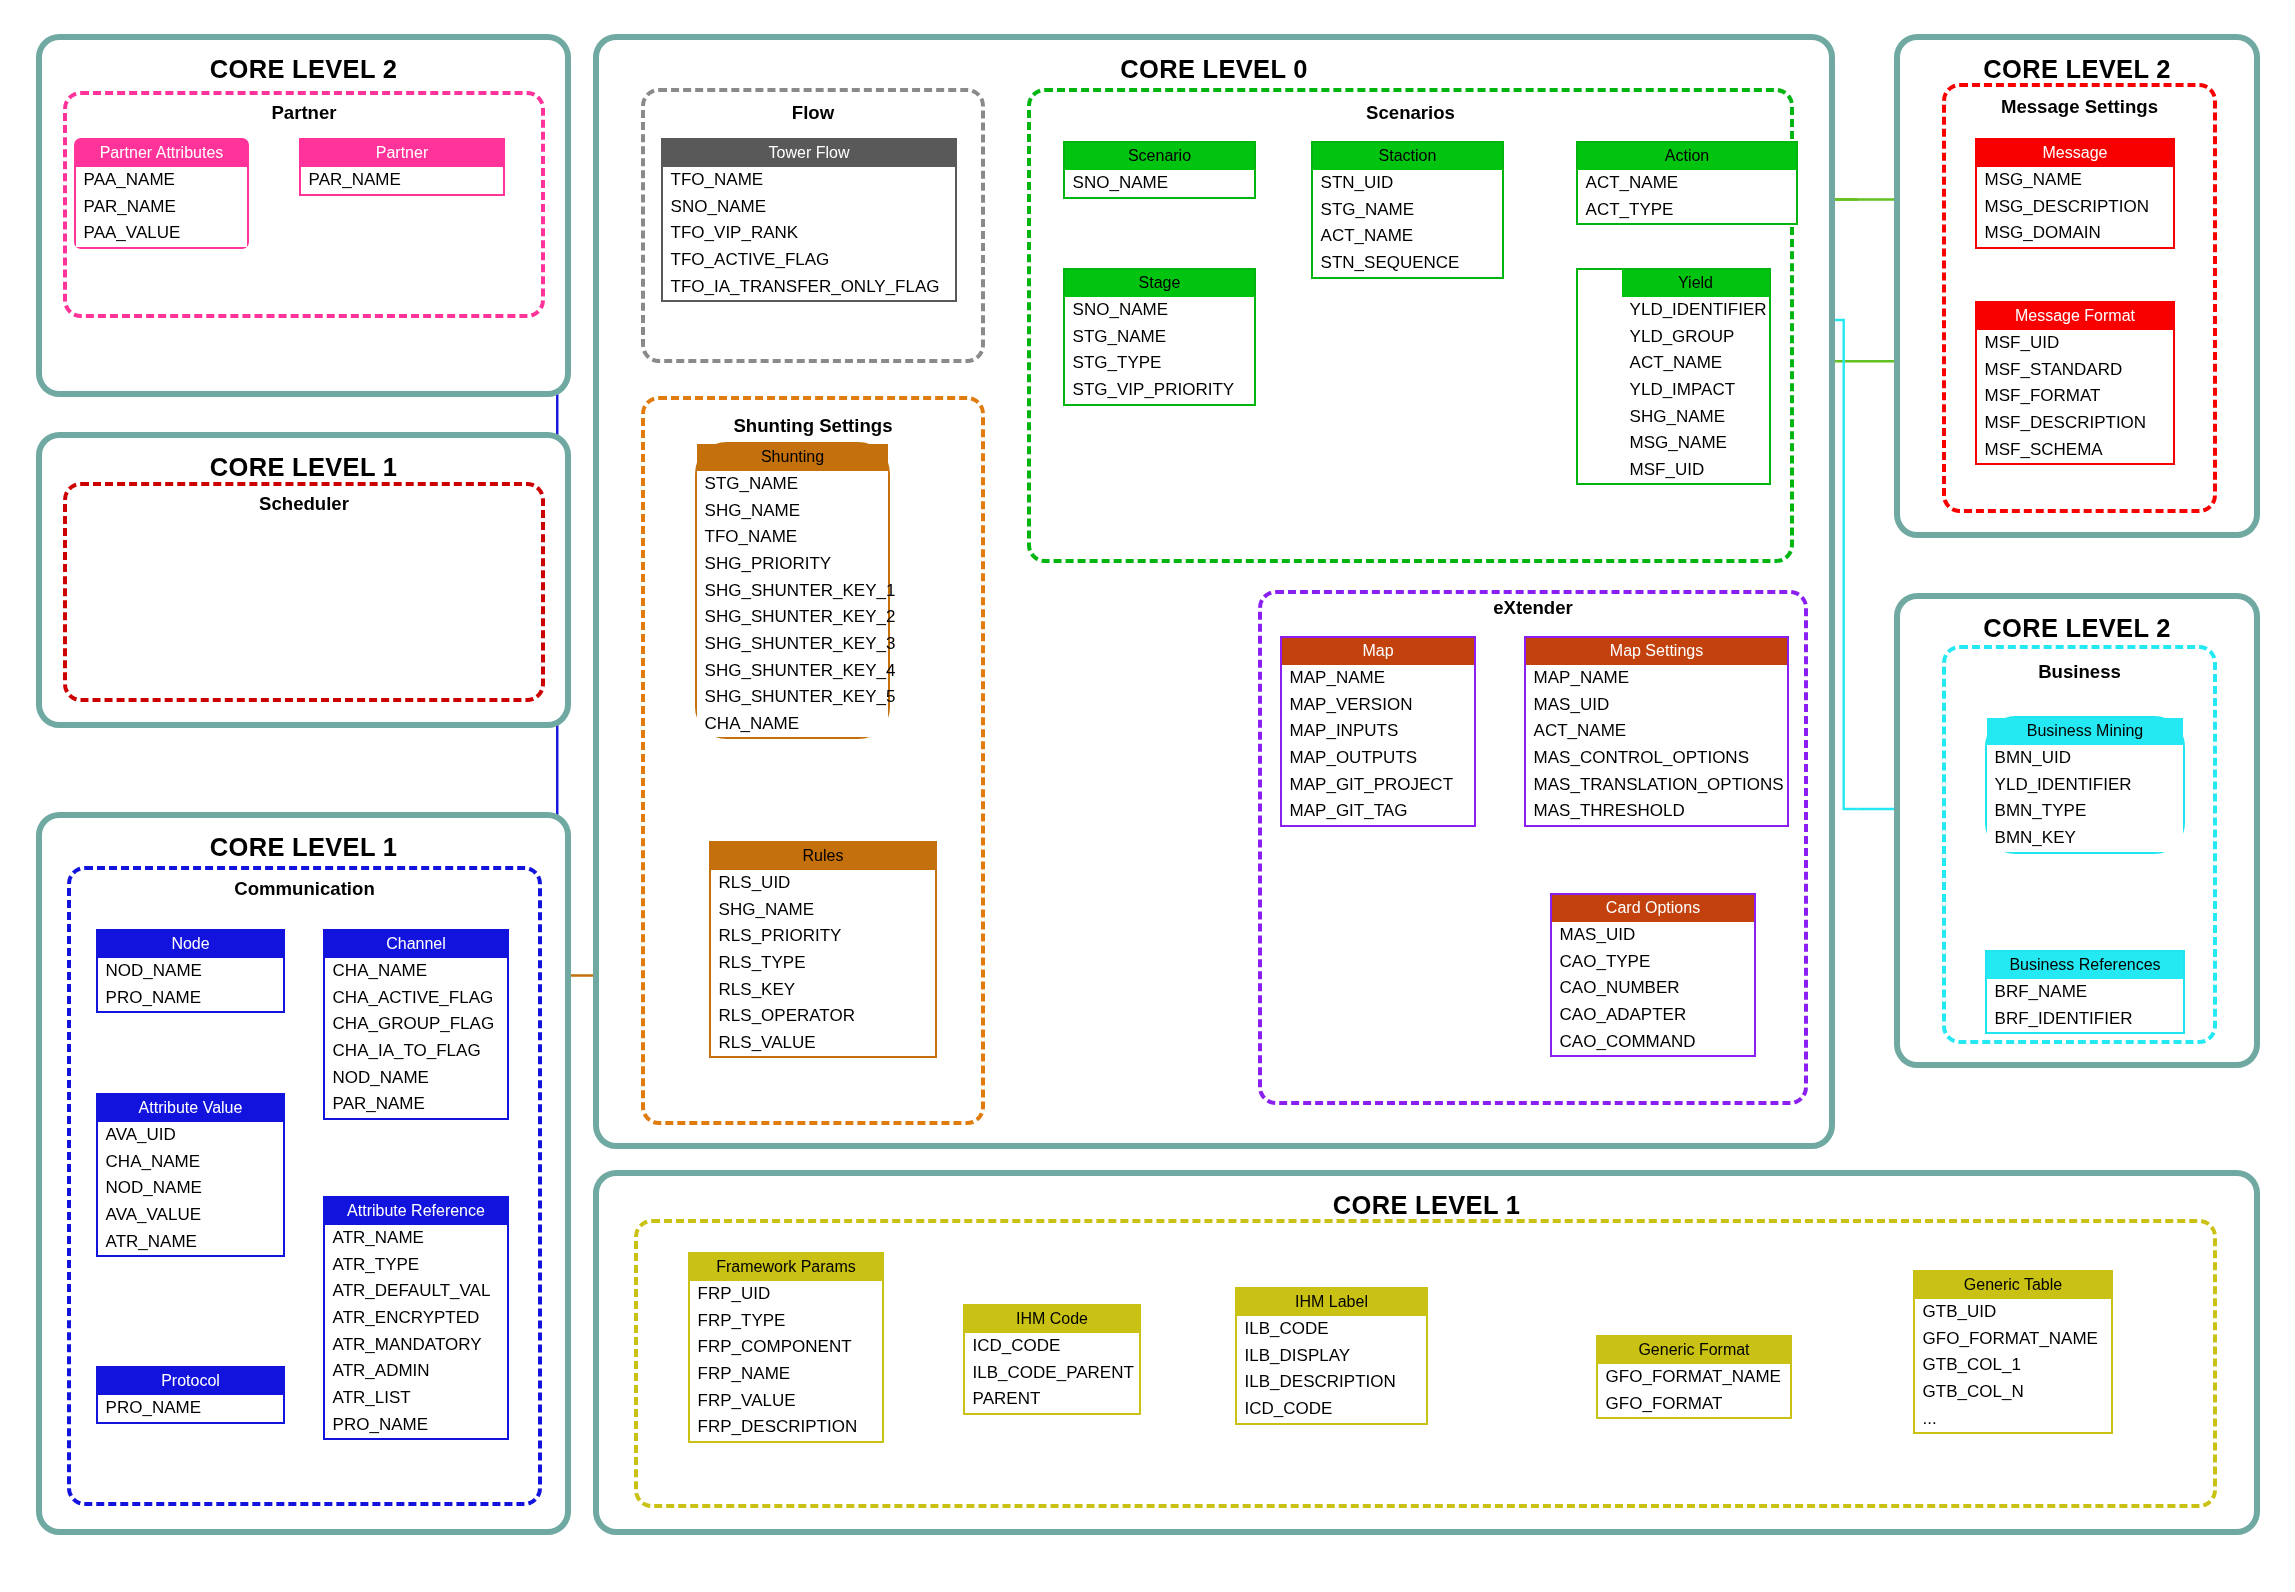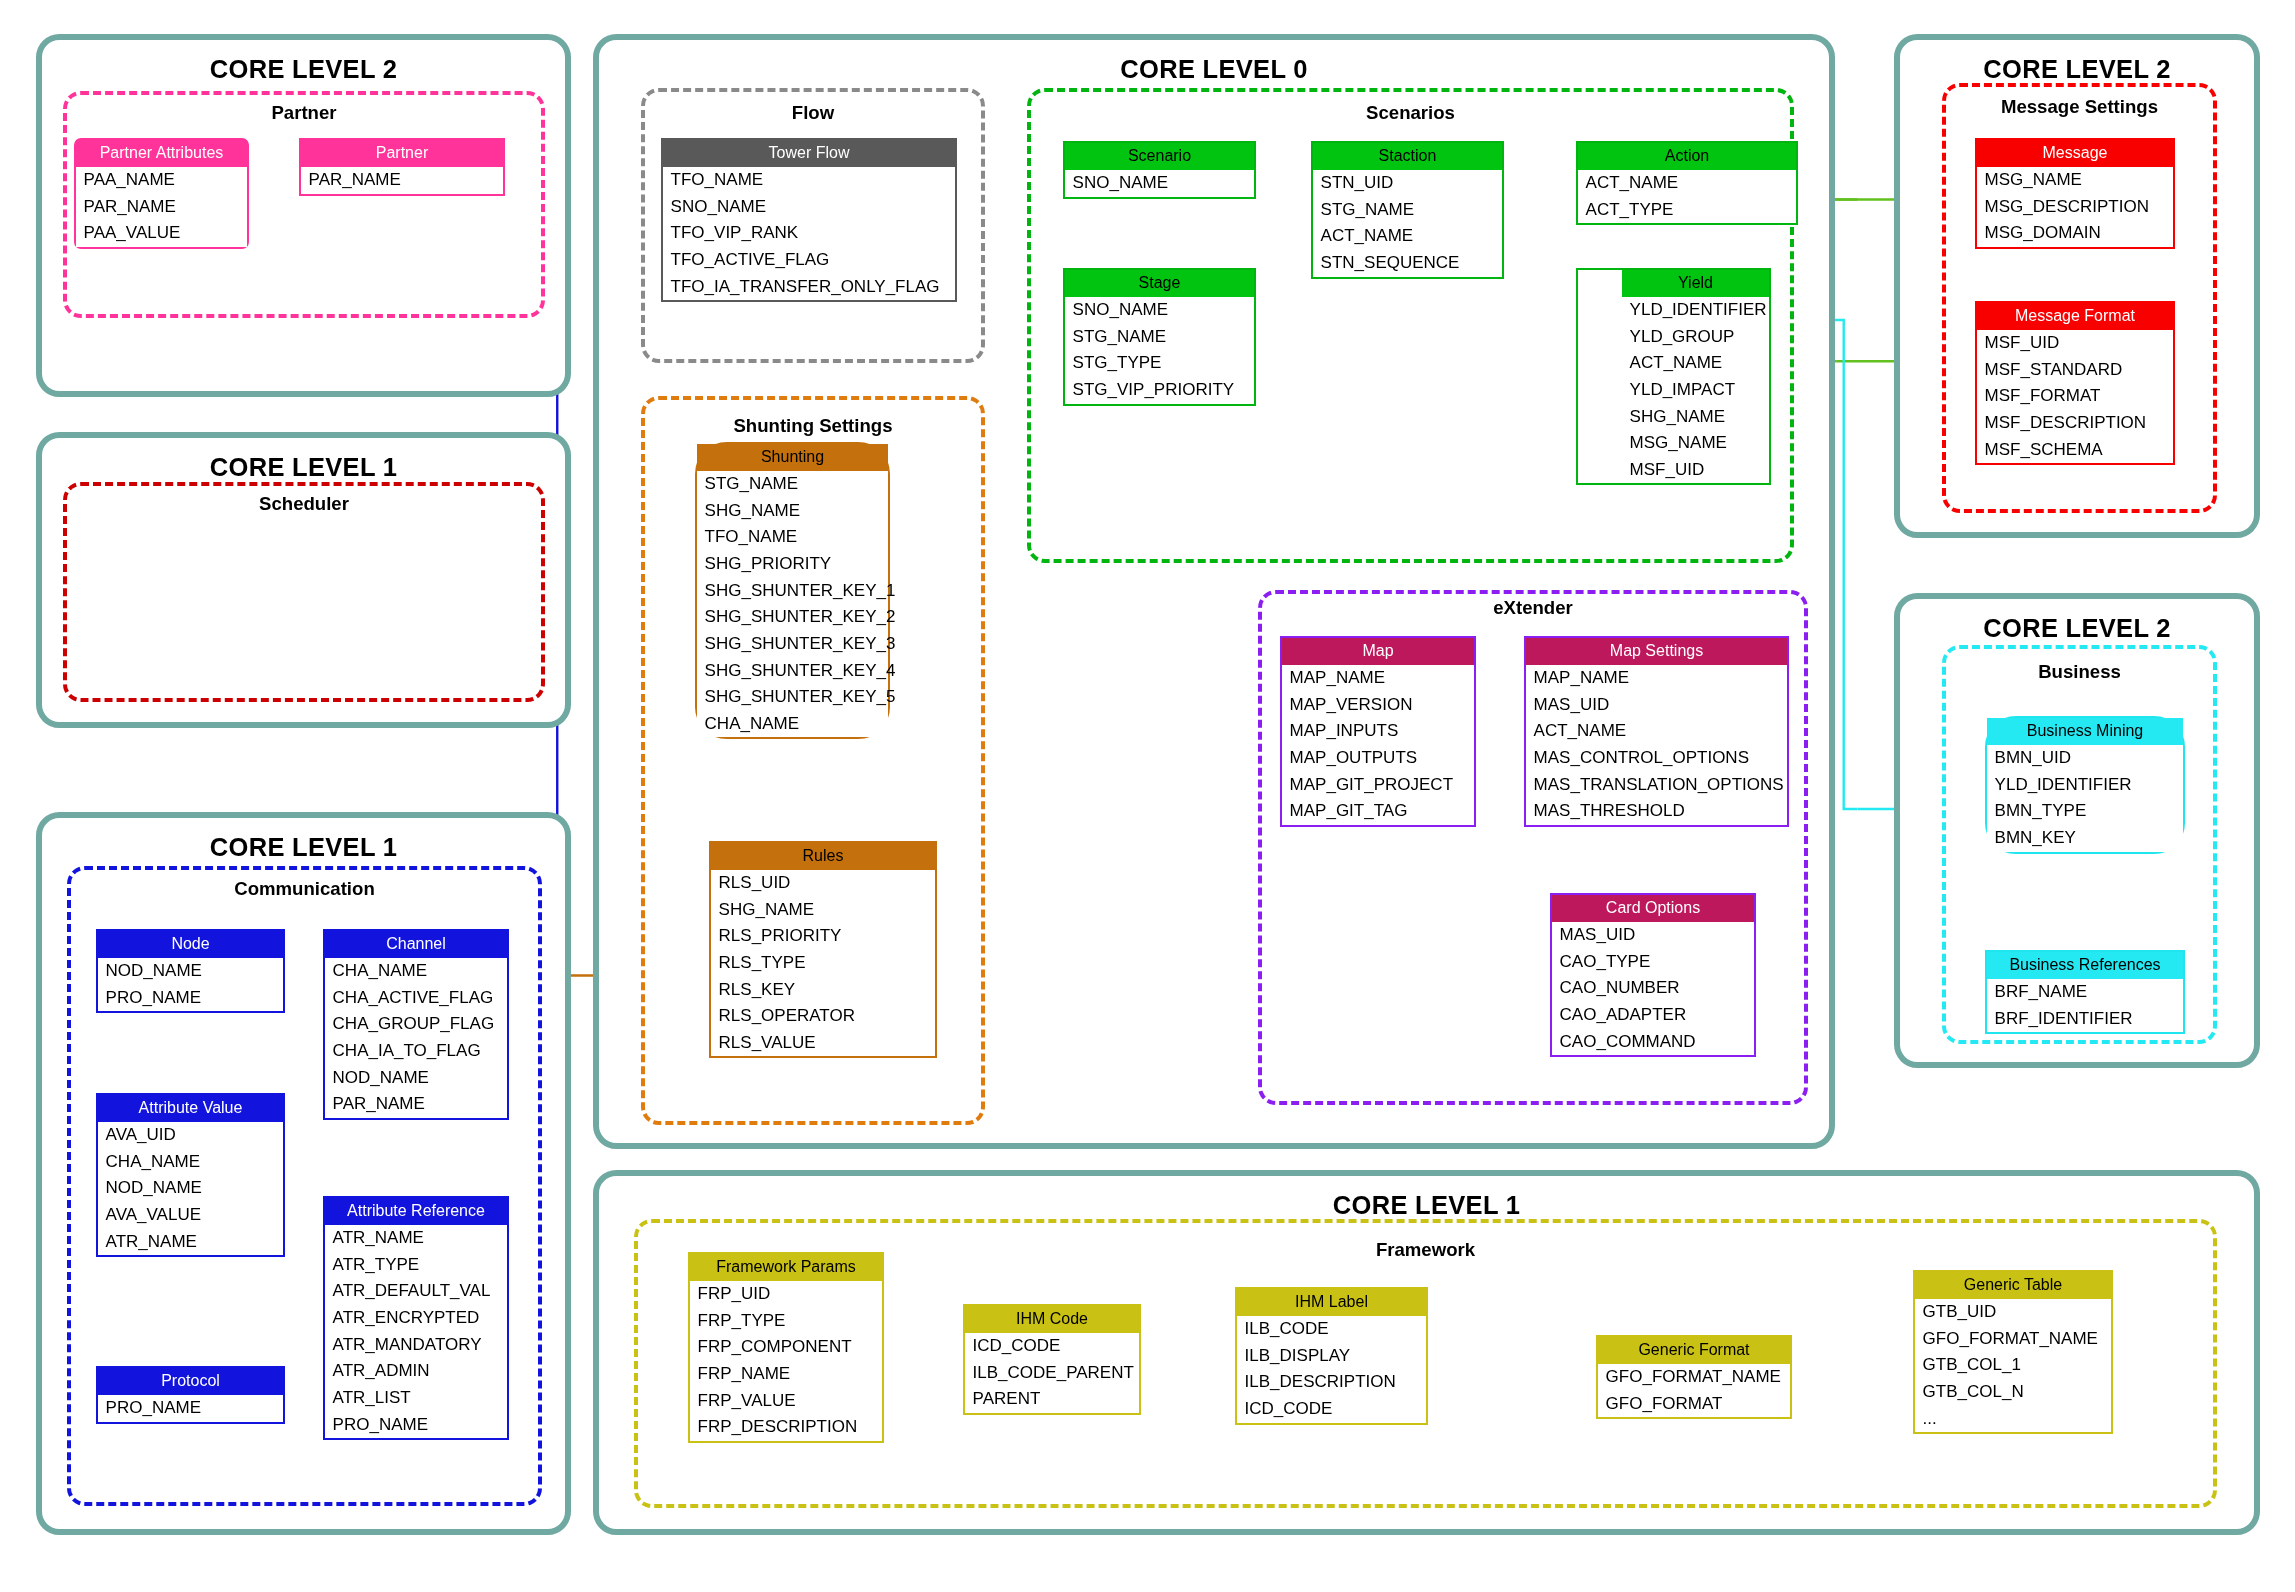--- a/index.html
+++ b/index.html
@@ -21,21 +21,21 @@
   .tbl .row{font-size:17px;color:#000;padding:2.1px 5.5px 2.1px 7.6px;line-height:1.32;white-space:nowrap;}
 
   
   .c-pink{border-color:#ff3399;} .c-pink .hdr{background:#ff3399;color:#fff;}
   .c-gray{border-color:#595959;} .c-gray .hdr{background:#595959;color:#fff;}
   .c-green{border-color:#00b50f;} .c-green .hdr{background:#00c40f;color:#000;}
   .c-red{border-color:#f90000;} .c-red .hdr{background:#f90000;color:#fff;}
   .c-cyan{border-color:#1fe5ee;} .c-cyan .hdr{background:#24e9f2;color:#000;}
   .c-orange{border-color:#c4700d;} .c-orange .hdr{background:#c4700d;color:#000;}
   .c-blue{border-color:#1214dd;} .c-blue .hdr{background:#1214dd;color:#fff;}
-  .c-purple{border-color:#8b1ff2;} .c-purple .hdr{background:#be185d;color:#fff;}
+  .c-purple{border-color:#8b1ff2;} .c-purple .hdr{background:#c2410c;color:#fff;}
   .c-olive{border-color:#c9c214;} .c-olive .hdr{background:#c9c214;color:#000;}
 
   svg.links{position:absolute;left:0;top:0;width:2295px;height:1592px;pointer-events:none;}
 </style>
 </head>
 <body>
 
 <div id="canvas">
 
   <svg class="links" viewBox="0 0 3336 2314" width="2295" height="1592">
@@ -407,21 +407,20 @@
     <div class="rows">
       <div class="row">BRF_NAME</div>
       <div class="row">BRF_IDENTIFIER</div>
     </div>
   </div>
 
   <div class="group" style="left:593px;top:1170px;width:1667px;height:365px;">
     <div class="group-title" style="top:15px;">CORE LEVEL 1</div>
   </div>
   <div class="zone" style="left:634px;top:1219px;width:1583px;height:289px;border-color:#c9c214;"></div>
-  <div class="zone-title" style="left:634px;top:1239px;width:1583px;">Framework</div>
 
   <div class="tbl c-olive" style="left:688px;top:1252px;width:196px;">
     <div class="hdr">Framework Params</div>
     <div class="rows">
       <div class="row">FRP_UID</div>
       <div class="row">FRP_TYPE</div>
       <div class="row">FRP_COMPONENT</div>
       <div class="row">FRP_NAME</div>
       <div class="row">FRP_VALUE</div>
       <div class="row">FRP_DESCRIPTION</div>

